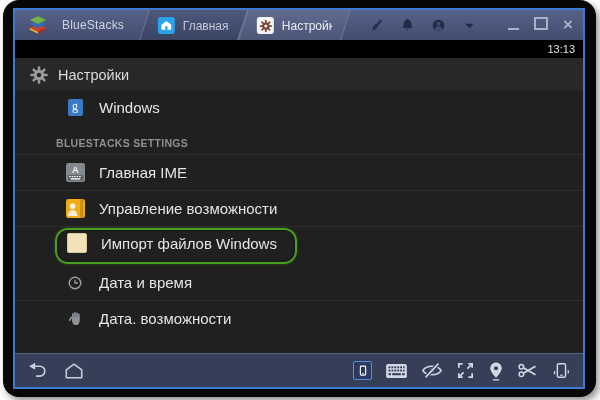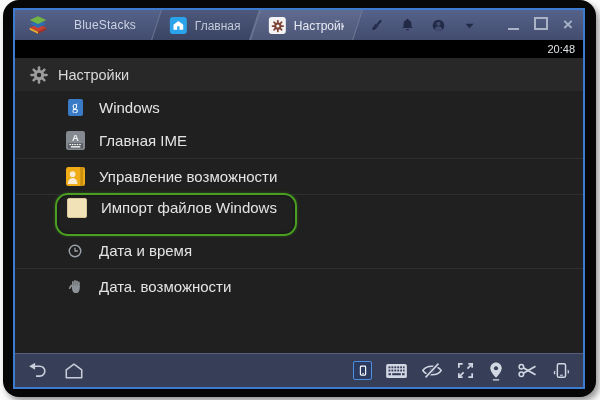--- a/index.html
+++ b/index.html
@@ -3,21 +3,21 @@
 <meta charset="utf-8">
 <style>
   html,body{margin:0;padding:0;}
   body{width:600px;height:400px;background:#fbfbfb;font-family:"Liberation Sans",sans-serif;position:relative;overflow:hidden;}
   .frame{position:absolute;left:3px;top:0px;width:593px;height:397px;background:#070707;border-radius:16px;box-shadow:3px 4px 6px rgba(0,0,0,.4);}
   .window{position:absolute;left:10px;top:8px;right:11px;bottom:8px;border:2px solid #3d7bd0;background:#202020;display:flex;flex-direction:column;overflow:hidden;}
 
   
   .titlebar{height:30px;flex:0 0 30px;background:linear-gradient(#57628a,#414c6e);display:flex;align-items:center;padding:0 10px 0 12px;}
   .logo{width:22px;height:21px;flex:0 0 22px;}
-  .appname{color:#cdd3e2;font-size:12px;margin-left:25px;letter-spacing:.2px;}
+  .appname{color:#cdd3e2;font-size:12px;margin-left:13px;letter-spacing:.2px;}
   .tab{height:30px;display:flex;align-items:center;transform:skewX(-18deg);border-left:1px solid #6e7894;border-right:1px solid #6e7894;padding:0 13px;background:rgba(0,0,0,.10);}
   .tab.first{margin-left:20px;}
   .tab.active{background:rgba(255,255,255,.06);}
   .tab-inner{transform:skewX(18deg);display:flex;align-items:center;gap:8px;}
   .tab-icon{width:17px;height:17px;border-radius:3px;display:flex;align-items:center;justify-content:center;}
   .tab-icon.home{background:#2aa3ea;}
   .tab-icon.gearbox{background:#f4f4f4;}
   .tab-label{font-size:12px;color:#c3c9d8;white-space:nowrap;}
   .tab.active .tab-label{color:#e9ecf4;max-width:50px;overflow:hidden;display:inline-block;}
   .tb-right{margin-left:auto;display:flex;align-items:center;gap:14px;}
@@ -30,21 +30,21 @@
   
   .statusbar{height:18px;flex:0 0 18px;background:#000;display:flex;align-items:center;justify-content:flex-end;padding-right:8px;color:#e0e4e8;font-size:11px;}
   .set-header{height:33px;flex:0 0 33px;background:#282828;display:flex;align-items:center;gap:9px;padding-left:14px;color:#dadada;font-size:14.5px;}
   .content{flex:1;background:#202020;display:flex;flex-direction:column;overflow:hidden;}
   .row{height:35px;flex:0 0 35px;display:flex;align-items:center;padding-left:49px;font-size:15px;color:#e4e4e4;}
   .row.google{height:32px;flex:0 0 32px;}
   .icon-cell{width:22px;flex:0 0 22px;display:flex;justify-content:center;align-items:center;margin-right:13px;}
   .section{height:26px;flex:0 0 26px;display:flex;align-items:flex-end;padding:0 0 5px 41px;font-size:10.5px;font-weight:bold;color:#8f8f8f;letter-spacing:.3px;border-bottom:1px solid #2f2f2f;}
   .divider{height:1px;flex:0 0 1px;background:#2e2e2e;margin-left:0;}
   .row.import{height:38px;flex:0 0 38px;}
-  .hl{display:flex;align-items:center;border:2px solid #4a9e21;border-radius:13px;padding:3px 18px 16px 9px;margin-left:-9px;box-shadow:0 0 3px rgba(70,150,25,.45), inset 0 0 3px rgba(0,0,0,.6);}
+  .hl{display:flex;align-items:center;border:2px solid #4a9e21;border-radius:13px;padding:3px 18px 9px 9px;margin-left:-9px;box-shadow:0 0 3px rgba(70,150,25,.45), inset 0 0 3px rgba(0,0,0,.6);}
   .gicon{width:15px;height:15px;background:#3a7bc8;border-radius:2px;color:#fff;font-family:"Liberation Serif",serif;font-size:12px;display:flex;align-items:center;justify-content:center;padding-bottom:2px;}
   .import-sq{width:18px;height:18px;background:#f2e2b8;border:1px solid #d9c89a;border-radius:2px;}
 
   
   .bottombar{height:33px;flex:0 0 33px;background:#373e57;border-top:1px solid #545e80;display:flex;align-items:center;padding:0 12px;}
   .nav{display:flex;align-items:center;gap:15px;}
   .tools{margin-left:auto;display:flex;align-items:center;gap:13px;}
   .tool{display:flex;align-items:center;justify-content:center;}
   .tool-active{width:17px;height:17px;border:1px solid #4f8fe0;background:#2b3a5e;border-radius:2px;display:flex;align-items:center;justify-content:center;}
 </style>
@@ -125,21 +125,21 @@
         </span>
         <span class="winctl">
           <span><span class="ctl-min"></span></span>
           <span><span class="ctl-max"></span></span>
           <span class="ctl-close">×</span>
         </span>
       </div>
     </div>
 
     <div class="statusbar">
-      <span>20:48</span>
+      <span>13:13</span>
     </div>
 
     <div class="set-header">
       <svg viewBox="0 0 24 24" width="20" height="20">
         <circle cx="12" cy="12" r="6.2" fill="#9c9c9c"></circle>
         <g fill="#9c9c9c">
           <rect x="10.5" y="1.5" width="3" height="21" rx="1.2"></rect>
           <rect x="10.5" y="1.5" width="3" height="21" rx="1.2" transform="rotate(45 12 12)"></rect>
           <rect x="10.5" y="1.5" width="3" height="21" rx="1.2" transform="rotate(90 12 12)"></rect>
           <rect x="10.5" y="1.5" width="3" height="21" rx="1.2" transform="rotate(135 12 12)"></rect>
@@ -151,20 +151,21 @@
 
     <div class="content">
 
       <div class="row google">
         <span class="icon-cell">
             <span class="gicon">g</span>
           </span>
         <span>Windows</span>
       </div>
 
+      <div class="section">BLUESTACKS SETTINGS</div>
 
       <div class="row">
         <span class="icon-cell">
           <svg viewBox="0 0 20 20" width="19" height="19">
             <rect width="20" height="20" rx="2.5" fill="#858a90"></rect>
             <rect x="2" y="12.5" width="16" height="6" rx="1" fill="#5c6066"></rect>
             <text x="10" y="11" font-size="10" fill="#f0f0f0" text-anchor="middle" font-weight="bold">A</text>
             <g fill="#fff">
               <rect x="3.5" y="13.6" width="1.6" height="1.3"></rect>
                 <rect x="6.1" y="13.6" width="1.6" height="1.3"></rect>

